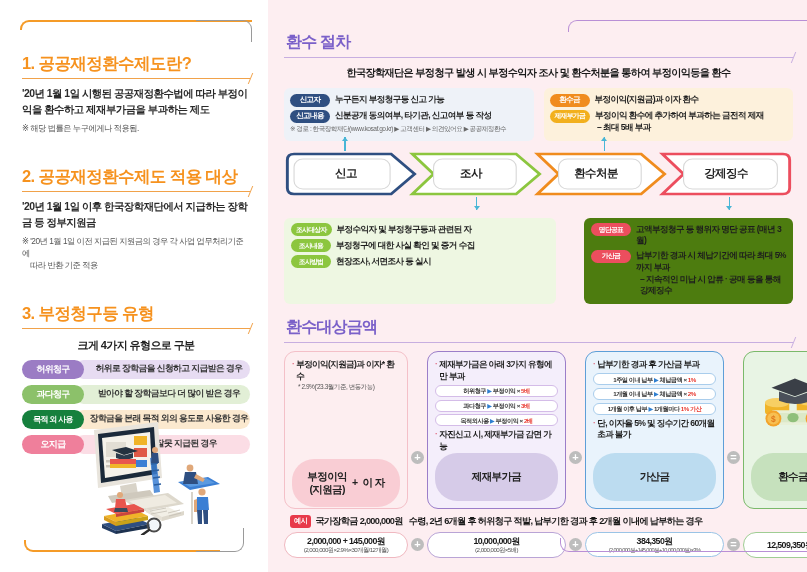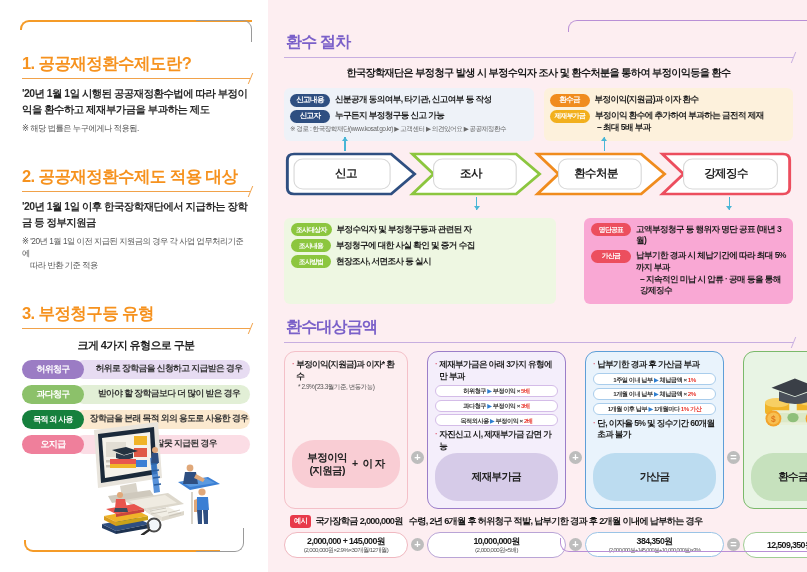--- a/index.html
+++ b/index.html
@@ -186,21 +186,21 @@
     border-left: 3px solid transparent; border-right: 3px solid transparent;
   }
   .conn.up { top: -14px; height: 14px; }
   .conn.up::after { top: 0; border-bottom: 4px solid #49b6d6; }
   .conn.down { bottom: -13px; height: 13px; }
   .conn.down::after { bottom: 0; border-top: 4px solid #49b6d6; }
 
   .detail-cols { display: flex; gap: 28px; margin-top: 17px; }
   .detail-box { border-radius: 6px; padding: 5px 7px; }
   .detail-box.green { background: #eef7e2; flex: 0 0 272px; }
-  .detail-box.pink { background: #f9a8d4; flex: 1; }
+  .detail-box.pink { background: #4d7c0f; flex: 1; }
 
   
   .amt-row { display: flex; align-items: stretch; margin-top: 4px; }
   .card {
     border-radius: 11px; border: 1.6px solid; position: relative;
     padding: 7px 7px 0; display: flex; flex-direction: column;
   }
   .card.c1 { background: #fdeef0; border-color: #f4c0c8; flex: 0 0 124px; }
   .card.c2 { background: #f4eefb; border-color: #9b7ec9; flex: 0 0 139px; }
   .card.c3 { background: #e9f3fc; border-color: #5d9fd8; flex: 0 0 139px; }
@@ -430,26 +430,26 @@
     <div style="height:16px"></div>
 
     <div>
       <div class="rsec-head">환수 절차</div>
       <div class="rsec-rule"></div>
       <div class="lead">한국장학재단은 부정청구 발생 시 부정수익자 조사 및 환수처분을 통하여 부정이익등을 환수</div>
 
       <div class="note-cols">
         <div class="note-box blue">
           <div class="note-line">
+            <div class="tag navy">신고자</div>
+            <div class="note-txt">누구든지 부정청구등 신고 가능</div>
+          </div>
+          <div class="note-line">
             <div class="tag navy">신고내용</div>
             <div class="note-txt">신분공개 동의여부, 타기관, 신고여부 등 작성</div>
-          </div>
-          <div class="note-line">
-            <div class="tag navy">신고자</div>
-            <div class="note-txt">누구든지 부정청구등 신고 가능</div>
           </div>
           <div class="note-sub">※ 경로 : 한국장학재단(www.kosaf.go.kr) ▶ 고객센터 ▶ 의견있어요 ▶ 공공재정환수</div>
         </div>
 
         <div class="note-box cream">
           <div class="note-line">
             <div class="tag orange">환수금</div>
             <div class="note-txt">부정이익(지원금)과 이자 환수</div>
           </div>
           <div class="note-line">
@@ -538,21 +538,21 @@
       <div class="rsec-rule"></div>
 
       <div class="amt-row">
 
         <div class="card c1">
           <div class="bullet">
             <span class="dot">·</span>
             <span>부정이익(지원금)과 이자* 환수</span>
           </div>
           <div class="bullet-note">* 2.9%('23.3월기준, 변동가능)</div>
-          <div class="cap-pill p1" style="margin-bottom:20px">
+          <div class="cap-pill p1" style="margin-bottom:1px">
             <span style="display:inline-block;text-align:center;line-height:1.15">
               <span style="display:block">부정이익</span>
               <span style="display:block">(지원금)</span>
             </span>
             <span style="margin:0 5px">+</span>
             <span>이 자</span>
           </div>
         </div>
 
         <div class="op">

